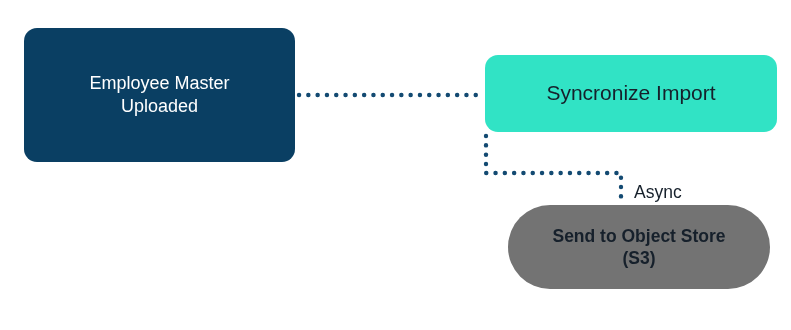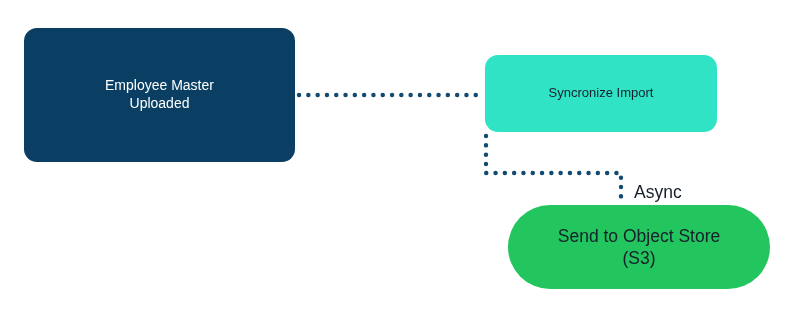--- a/index.html
+++ b/index.html
@@ -33,45 +33,46 @@
 
   
   #node-employee-master {
     left: 24px;
     top: 28px;
     width: 271px;
     height: 134px;
     background: #0a3f63;
     border-radius: 13px;
     color: #ffffff;
-    font-size: 14px;
+    font-size: 18px;
   }
 
   
   #node-syncronize-import {
     left: 485px;
     top: 55px;
-    width: 232px;
+    width: 292px;
     height: 77px;
     background: #31e3c5;
     border-radius: 13px;
     color: #16202b;
-    font-size: 13px;
+    font-size: 21px;
   }
 
   
   #node-send-object-store {
     left: 508px;
     top: 205px;
     width: 262px;
     height: 84px;
-    background: #22c55e;
+    background: #737373;
     border-radius: 42px;
     color: #16202b;
     font-size: 17.5px;
+    font-weight: bold;
   }
 
   
   #edge-label-async {
     position: absolute;
     left: 634px;
     top: 158px;
     font-size: 17.5px;
     color: #16202b;
     white-space: nowrap;

